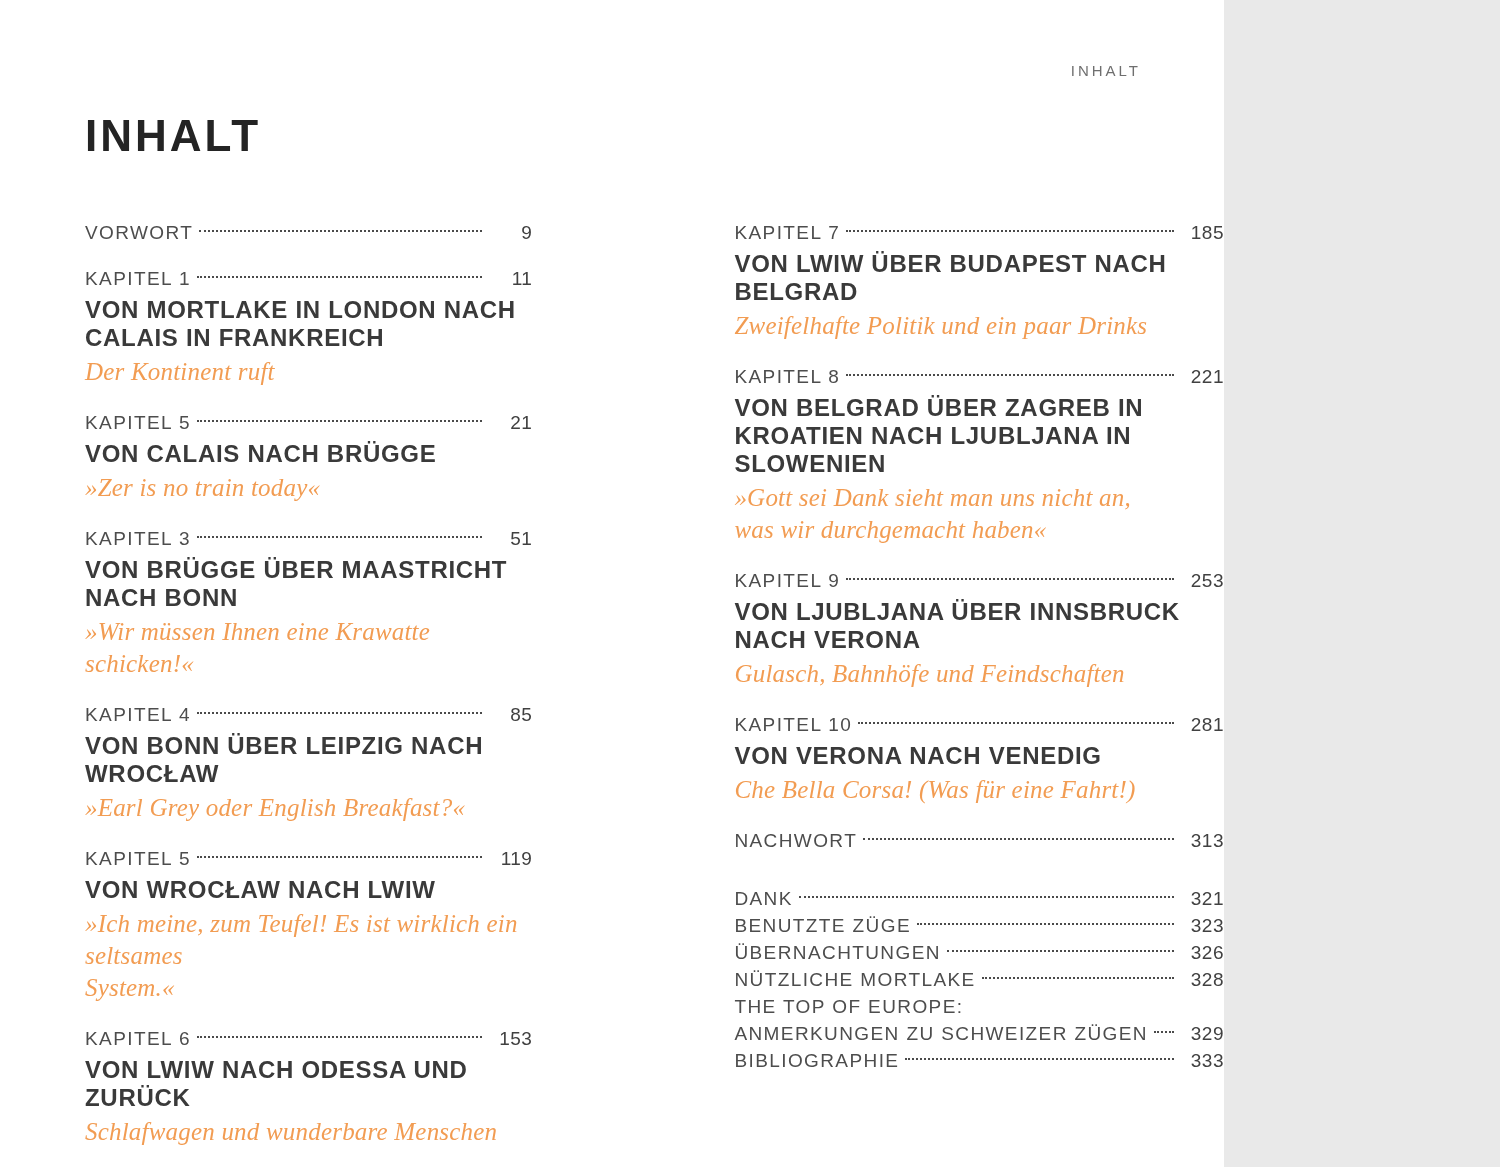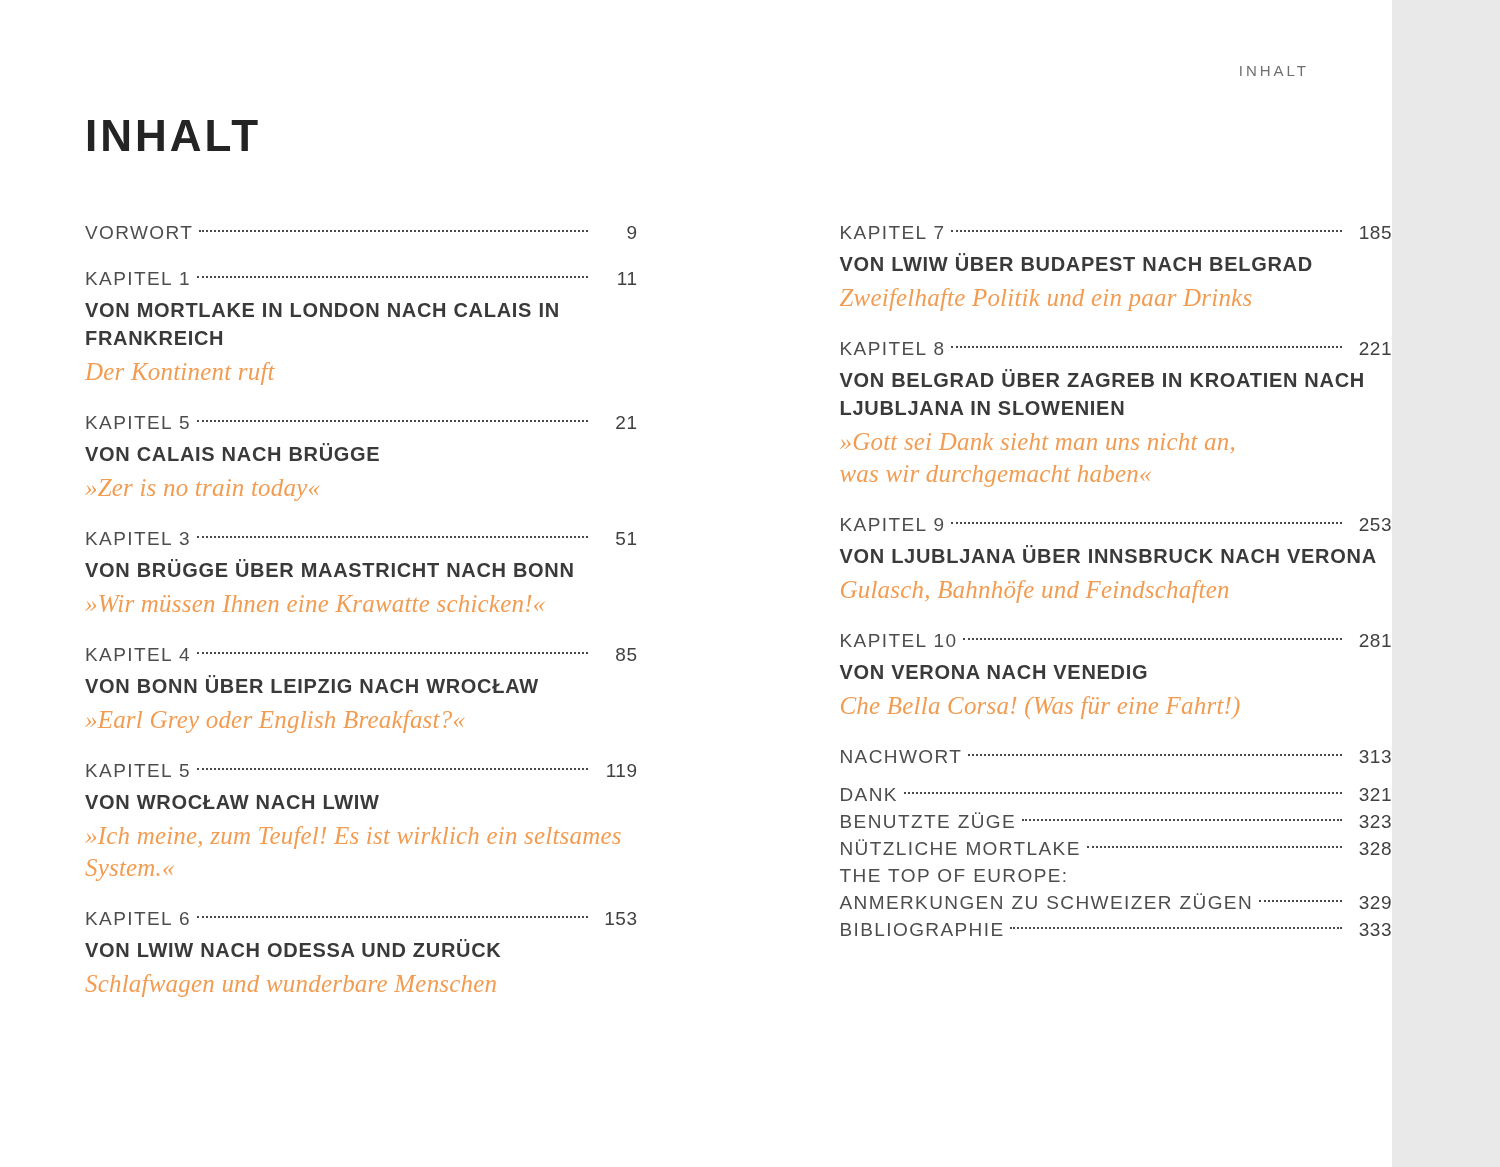--- a/index.html
+++ b/index.html
@@ -4,52 +4,52 @@
 <style>
   :root{
     --accent:#F29C52;
     --text-dark:#3A3A3A;
     --text-gray:#4D4D4D;
     --leader-color:#4A4A4A;
     --head-gray:#6F6F6F;
   }
   html,body{margin:0;padding:0;background:#e9e9e9;}
   .page{
-    width:1392px;height:1167px;background:#ffffff;position:relative;
+    width:1224px;height:1167px;background:#ffffff;position:relative;
     font-family:"Liberation Sans",sans-serif;box-sizing:border-box;overflow:hidden;
   }
   .running-head{
     position:absolute;top:62px;right:83px;
     font-size:15px;letter-spacing:3px;color:var(--head-gray);font-weight:500;
   }
   .content{
     display:flex;box-sizing:border-box;
     padding:112px 0 0 85px;
   }
   .col{width:565px;}
   .col-right{margin-left:202px;margin-top:110px;}
   .page-title{
     font-size:44px;font-weight:700;letter-spacing:3px;color:#242424;
     line-height:1.1;margin:0 0 62px 0;
   }
   .entry{margin-bottom:24px;}
-  .entry-tight{margin-bottom:16px;}
+  .entry-tight{margin-bottom:36px;}
   .row{
     display:flex;align-items:center;
     font-size:19px;letter-spacing:1.4px;color:var(--text-gray);
     line-height:22px;
   }
   .row .label{white-space:nowrap;}
   .leader{
     flex:1 1 auto;border-bottom:2px dotted var(--leader-color);
     margin:0 6px 5px 6px;min-width:20px;
   }
   .pagenum{min-width:44px;text-align:right;color:#414141;letter-spacing:0.5px;}
   .etitle{
-    font-size:20px;font-weight:700;letter-spacing:0.7px;color:var(--text-dark);
+    font-size:24px;font-weight:700;letter-spacing:0.7px;color:var(--text-dark);
     line-height:28px;margin-top:6px;
   }
   .esub{
     font-family:"Liberation Serif",serif;font-style:italic;
     font-size:25px;color:var(--accent);line-height:32px;margin-top:4px;
     white-space:pre-line;letter-spacing:0.2px;
   }
   .bm-row{margin-bottom:5px;}
   .bm-group{margin-top:4px;}
   .pre-label-row{margin-bottom:5px;}
@@ -196,20 +196,25 @@
           <span class="leader"></span>
           <span class="pagenum">321</span>
         </div>
 
         <div class="row bm-row">
           <span class="label">BENUTZTE ZÜGE</span>
           <span class="leader"></span>
           <span class="pagenum">323</span>
         </div>
 
+        <div class="row bm-row">
+          <span class="label">ÜBERNACHTUNGEN</span>
+          <span class="leader"></span>
+          <span class="pagenum">326</span>
+        </div>
 
         <div class="row bm-row">
           <span class="label">NÜTZLICHE MORTLAKE</span>
           <span class="leader"></span>
           <span class="pagenum">328</span>
         </div>
 
         <div class="row bm-row pre-label-row">
           <span class="label">THE TOP OF EUROPE:</span>
         </div>

